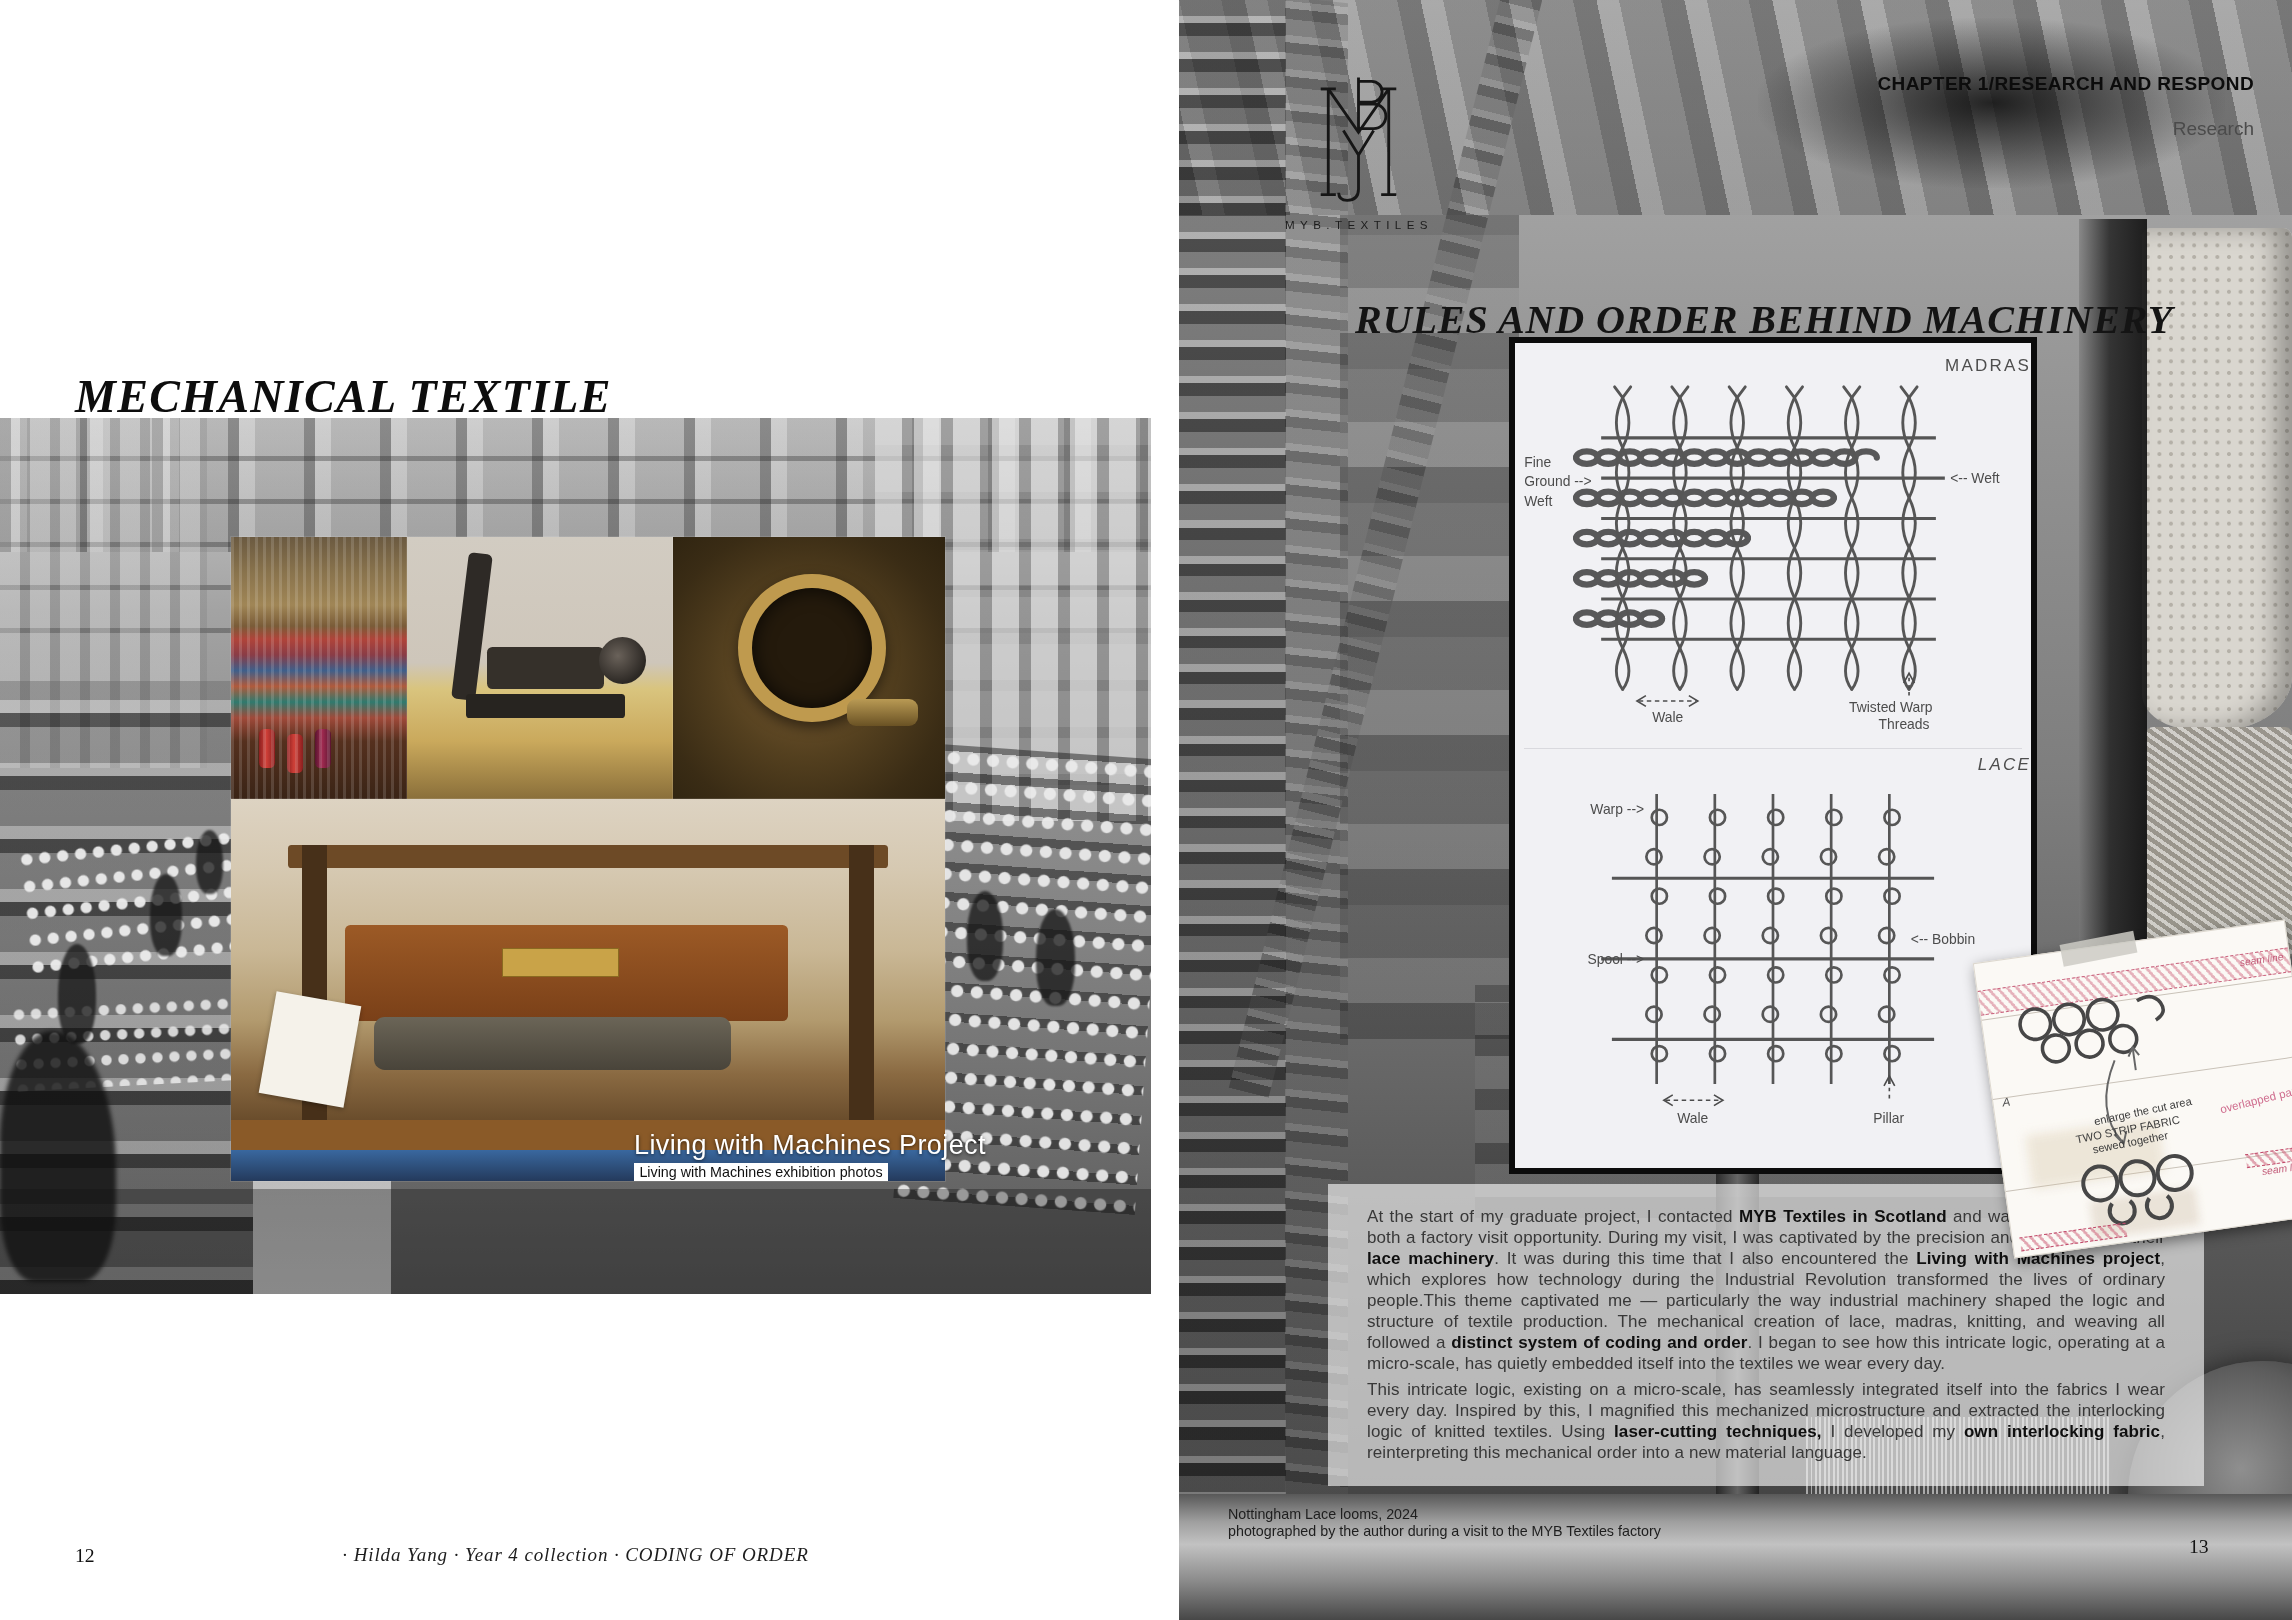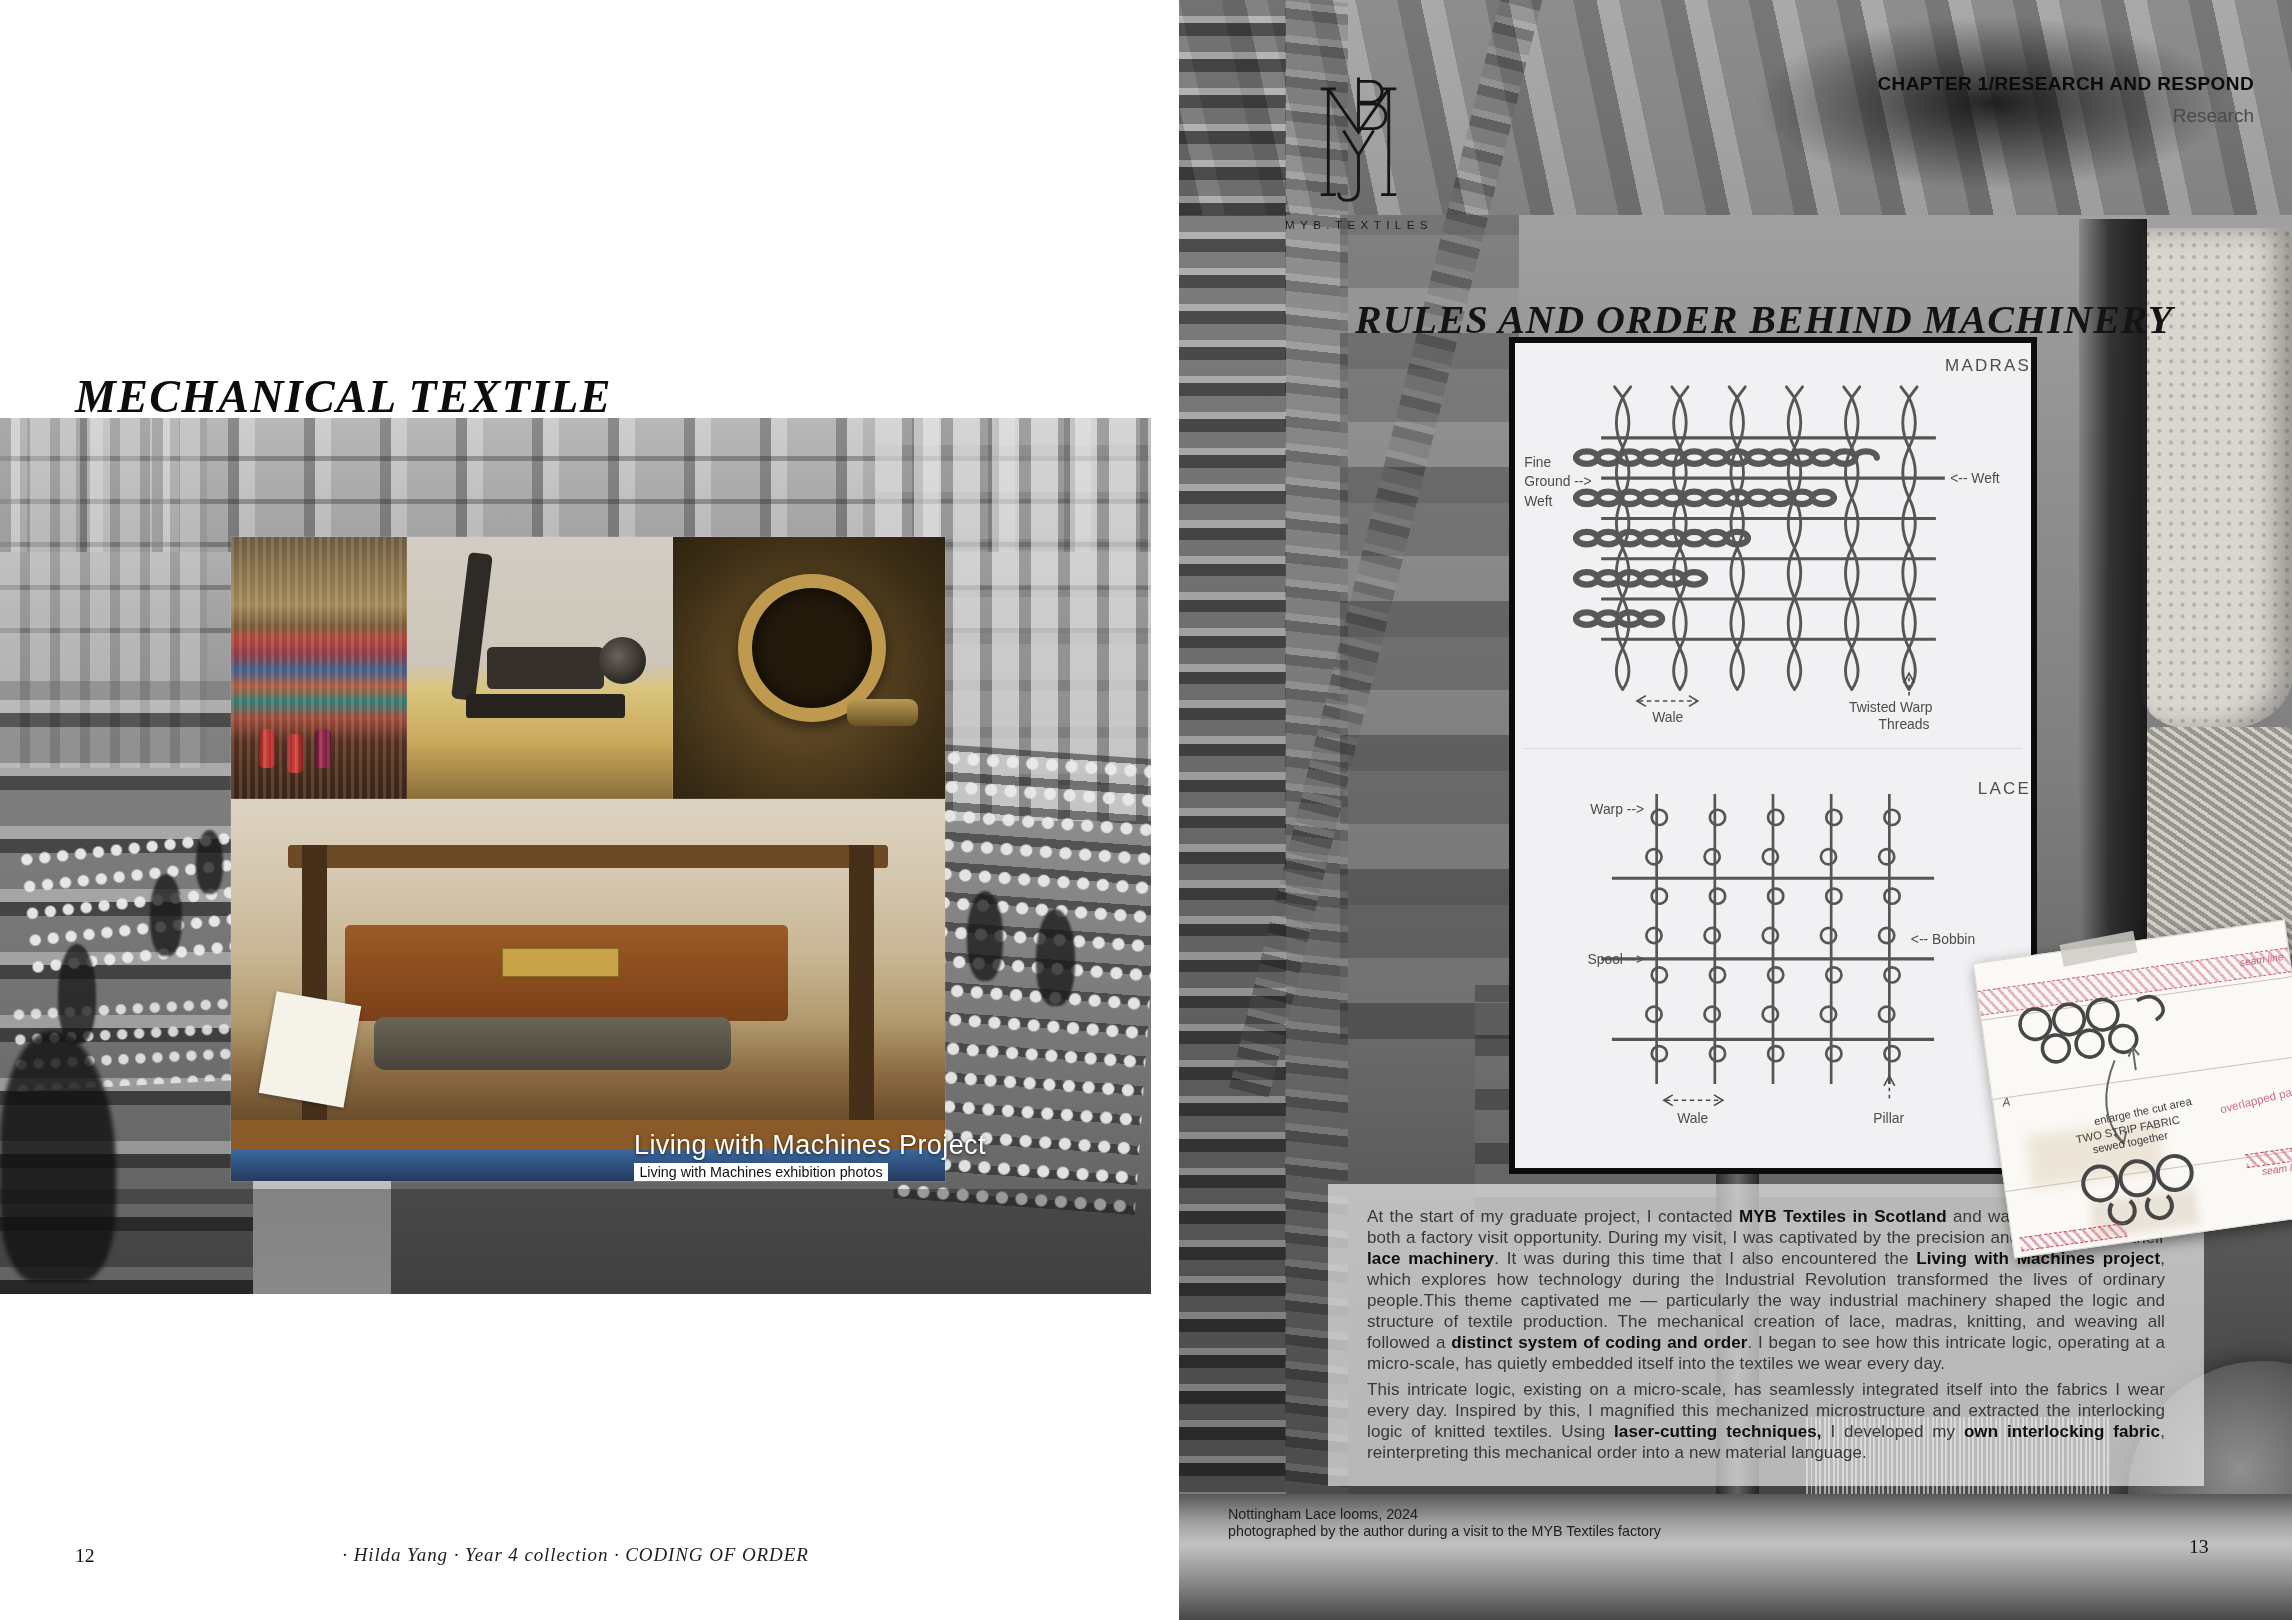--- a/index.html
+++ b/index.html
@@ -118,31 +118,31 @@
   .rp-post{left:537px;top:1146px;width:43px;height:385px;opacity:.85;
     background:linear-gradient(90deg,#222,#666 50%,#1d1d1d);}
   .rp-roller{left:0;top:1494px;width:100%;height:126px;
     background:linear-gradient(180deg,#585858 0%,#9f9f9f 22%,#c2c2c2 40%,#8d8d8d 68%,#474747 100%);}
   .rp-wheel{left:949px;top:1361px;width:269px;height:269px;border-radius:50%;
     background:radial-gradient(circle at 42% 40%,#8f8f8f,#5c5c5c 45%,#2f2f2f 72%,#202020 100%);
     box-shadow:0 0 27px rgba(0,0,0,.5);}
 
   .rp-header{position:absolute;right:38px;top:73px;text-align:right;z-index:3;}
   .rp-chapter{font-size:19px;font-weight:bold;letter-spacing:0.4px;color:#0c0c0c;}
-  .rp-section{font-size:19px;color:#4b4b4b;margin-top:10px;text-align:right;}
+  .rp-section{font-size:19px;color:#4b4b4b;margin-top:23px;text-align:right;}
   .rp-logo{position:absolute;left:106px;top:70px;width:147px;text-align:center;z-index:3;}
   .rp-brand{margin-top:9px;font-size:11.6px;letter-spacing:5.4px;color:#1c1c1c;}
   .rp-title{position:absolute;right:119px;top:263px;font-family:"Liberation Serif",serif;font-style:italic;
     font-size:40px;letter-spacing:0.9px;color:#141414;white-space:nowrap;z-index:3;}
 
   .panel{position:absolute;left:330px;top:337px;width:528px;height:837px;box-sizing:border-box;
     background:#f1f1f4;border:6.3px solid #0c0c0c;z-index:4;}
   .panel-title{position:absolute;left:0;width:100%;text-align:right;font-size:17px;
     letter-spacing:2.2px;color:#4e4e4e;}
-  .pt-madras{top:12.5px;} .pt-lace{top:436px;}
+  .pt-madras{top:12.5px;} .pt-lace{top:412px;font-style:italic;}
   .madras-svg{position:absolute;left:7.2px;top:34px;}
   .lace-svg{position:absolute;left:7.2px;top:435px;}
   .panel-divider{position:absolute;left:9px;right:9px;top:405px;border-top:1.3px solid #d9d9de;}
   .diag-label{font-family:"Liberation Sans",sans-serif;font-size:15.5px;fill:#4c4c4c;}
 
   .rp-body{position:absolute;left:149px;top:1184px;width:876px;box-sizing:border-box;
     background:rgba(243,243,243,.66);padding:21.5px 39px 18px;z-index:5;
     text-align:justify;font-size:17px;line-height:21px;letter-spacing:0.1px;color:#383838;}
   .rp-body p{margin:0 0 5.4px 0;}
   .rp-body b{color:#0f0f0f;}

